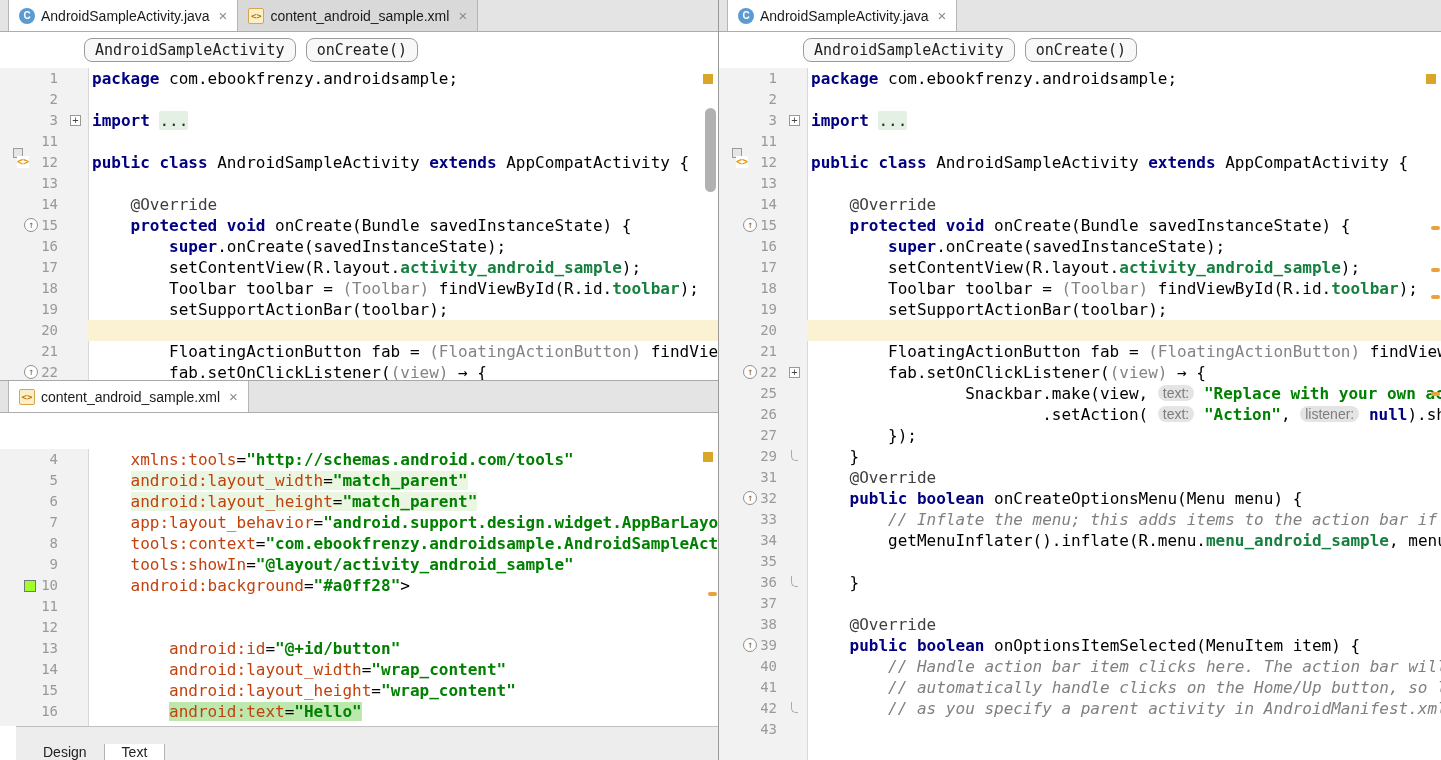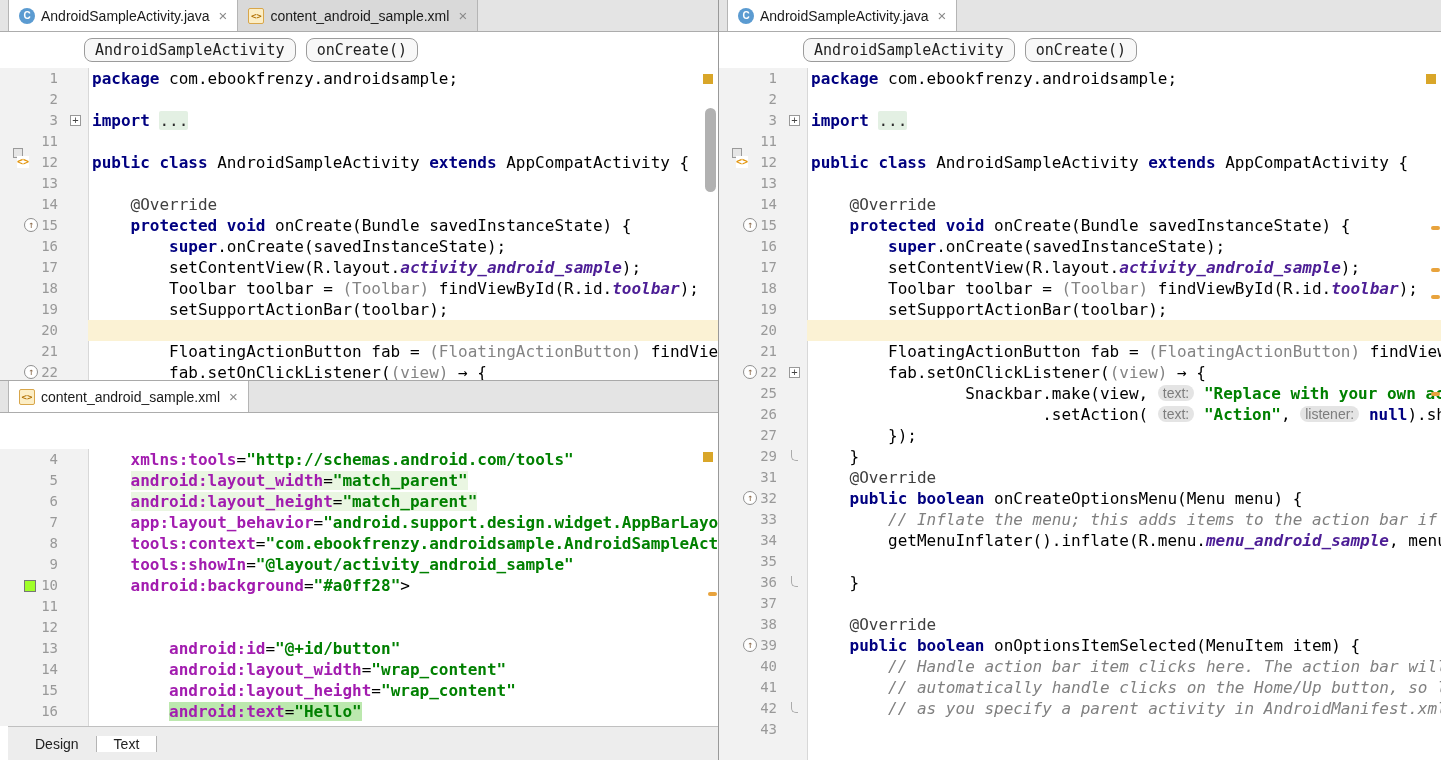--- a/index.html
+++ b/index.html
@@ -31,41 +31,41 @@
   .foldc{width:24px;flex:none;position:relative}
   .ctext{flex:1;padding-left:4px;overflow:hidden;color:#000}
   .hl-caret{background:#FBF2D4}
 
   
   .tk-k{color:#000080;font-weight:bold}
   .tk-p{color:#000}
   .tk-s{color:#008000;font-weight:bold}
   .tk-c{color:#808080;font-style:italic}
   .tk-an{color:#404040}
-  .tk-f{color:#4c1d95;font-weight:bold;font-style:italic}
+  .tk-f{color:#15803d;font-weight:bold;}
   .tk-g{color:#848484}
-  .tk-a{color:#a21caf;font-weight:bold}
+  .tk-a{color:#c2410c;font-weight:normal}
   .tk-tag{color:#000080;font-weight:bold}
   .tk-fold{background:#E3F0E3;color:#2b2b2b;border-radius:2px}
   .tk-h{display:inline-block;font-family:"Liberation Sans",sans-serif;font-size:14px;color:#7d7d7d;background:#E4E4E4;border-radius:8px;padding:0 5px;line-height:16px;vertical-align:1px}
   .bg-green{background:#BCE8AE}
   .bg-faint{background:#EAF6E2}
 
   
   .gi{position:absolute}
   .gi-override{left:24px;top:3px;width:14px;height:14px;border:1px solid #909090;border-radius:50%;color:#8a6a4a;font-size:10px;line-height:12px;text-align:center;background:#fff}
   .gi-related{left:13px;top:-4px;width:18px;height:20px}
   .gr-a{position:absolute;left:0;top:0;width:10px;height:10px;border:1px solid #9A9A9A;background:#E6E6E6}
   .gr-b{position:absolute;left:4px;top:8px;font-size:10px;font-weight:bold;color:#E2940B;font-family:"DejaVu Sans Mono",monospace;line-height:12px;background:#fff}
   .gi-swatch{left:24px;top:5px;width:12px;height:12px;background:#A0FF28;border:1px solid #777}
   .fplus{position:absolute;left:6px;top:5px;width:11px;height:11px;border:1px solid #999;background:#fff;font-size:11px;line-height:9px;text-align:center;color:#444;font-family:"Liberation Sans",sans-serif}
   .fhook{position:absolute;left:8px;top:4px;width:7px;height:11px;border-left:1px solid #ABABAB;border-bottom:1px solid #ABABAB;border-bottom-left-radius:5px}
 
   
-  .viewbar{position:absolute;left:8px;bottom:0;width:100%;height:34px;background:#EDEDED;border-top:1px solid #C0C0C0;display:flex;align-items:center;padding-left:10px}
+  .viewbar{position:absolute;left:16px;bottom:0;width:100%;height:34px;background:#EDEDED;border-top:1px solid #C0C0C0;display:flex;align-items:flex-end;padding-left:10px}
   .vtab{display:flex;align-items:center;padding:0 17px;font-size:14px;color:#222}
   .vtab.active{background:#fff;border-left:1px solid #B4B4B4;border-right:1px solid #B4B4B4}
 
   
   .ind-square{position:absolute;width:10px;height:10px;background:#D9A629}
   .stripe{position:absolute;width:9px;height:4px;background:#E8A33D;border-radius:2px}
   .sthumb{position:absolute;width:11px;background:rgba(125,125,125,.6);border-radius:6px}
   .divider{position:absolute;width:1px;background:#999}
 </style>
 </head>

